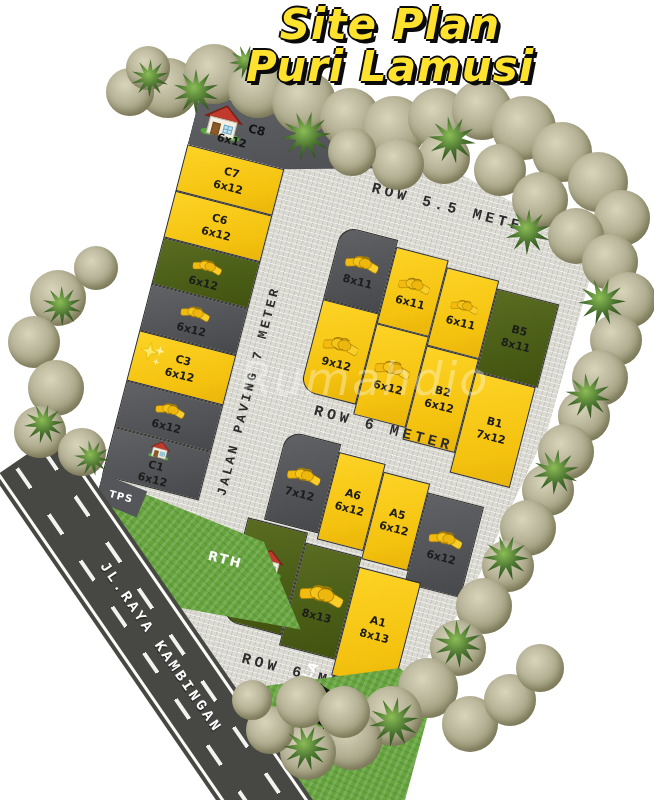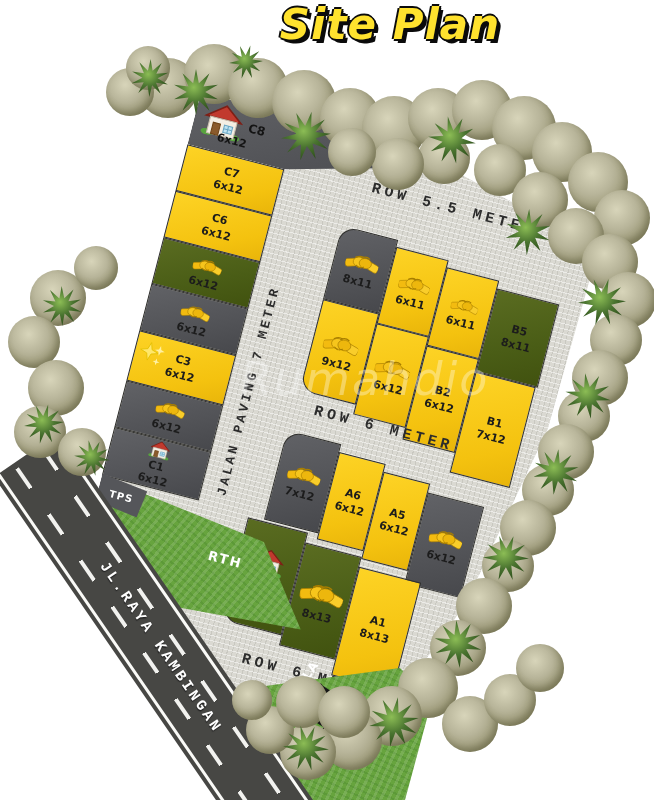--- a/index.html
+++ b/index.html
@@ -351,13 +351,14 @@
       <div class="palm" style="left: 42px; top: 286px; width: 40px; height: 40px; clip-path: polygon(80.1% 89.9%, 56.5% 68.9%, 50.9% 100%, 44.2% 69.1%, 21.3% 91%, 34% 62%, 2.7% 66.3%, 30% 50.3%, 2.2% 35.4%, 33.6% 38.5%, 19.9% 10.1%, 43.5% 31.1%, 49.1% 0%, 55.8% 30.9%, 78.7% 9%, 66% 38%, 97.3% 33.7%, 70% 49.7%, 97.8% 64.6%, 66.4% 61.5%);"></div>
       <div class="palm" style="left: 24px; top: 404px; width: 40px; height: 40px; clip-path: polygon(70.3% 95.7%, 52.1% 69.9%, 39.6% 98.9%, 40% 67.3%, 12.8% 83.5%, 31.7% 58.1%, 0.3% 55.2%, 30.4% 45.8%, 6.7% 25%, 36.6% 35.1%, 29.7% 4.3%, 47.9% 30.1%, 60.4% 1.1%, 60% 32.7%, 87.2% 16.5%, 68.3% 41.9%, 99.7% 44.8%, 69.6% 54.2%, 93.3% 75%, 63.4% 64.9%);"></div>
       <div class="palm" style="left: 74px; top: 440px; width: 36px; height: 36px; clip-path: polygon(59.5% 99.1%, 47.6% 69.9%, 28.9% 95.3%, 36.4% 64.6%, 6.3% 74.2%, 30.4% 53.8%, 0.4% 43.9%, 31.9% 41.5%, 13.4% 15.9%, 40.3% 32.5%, 40.5% 0.9%, 52.4% 30.1%, 71.1% 4.7%, 63.6% 35.4%, 93.7% 25.8%, 69.6% 46.2%, 99.6% 56.1%, 68.1% 58.5%, 86.6% 84.1%, 59.7% 67.5%);"></div>
       <div class="palm" style="left: 131px; top: 59px; width: 38px; height: 38px; clip-path: polygon(48.3% 100%, 43.2% 68.8%, 19.2% 89.4%, 33.4% 61.2%, 1.9% 63.8%, 30% 49.3%, 3% 32.9%, 34.2% 37.7%, 22% 8.5%, 44.5% 30.8%, 51.7% 0%, 56.8% 31.2%, 80.8% 10.6%, 66.6% 38.8%, 98.1% 36.2%, 70% 50.7%, 97% 67.1%, 65.8% 62.3%, 78% 91.5%, 55.5% 69.2%);"></div>
       <div class="palm" style="left: 229px; top: 45px; width: 34px; height: 34px; clip-path: polygon(37.1% 98.3%, 39.1% 66.8%, 11.1% 81.5%, 31.3% 57.2%, 0.1% 52.6%, 30.7% 44.8%, 8.1% 22.8%, 37.4% 34.5%, 32.1% 3.3%, 49% 30%, 62.9% 1.7%, 60.9% 33.2%, 88.9% 18.5%, 68.7% 42.8%, 99.9% 47.4%, 69.3% 55.2%, 91.9% 77.2%, 62.6% 65.5%, 67.9% 96.7%, 51% 70%);"></div>
     </div>
 
   <div id="watermark">Rumahdio</div>
 
   <div class="title" id="title-line1">Site Plan</div>
+  <div class="title" id="title-line2">Puri Lamusi</div>
 </div>
 
 </body></html>

